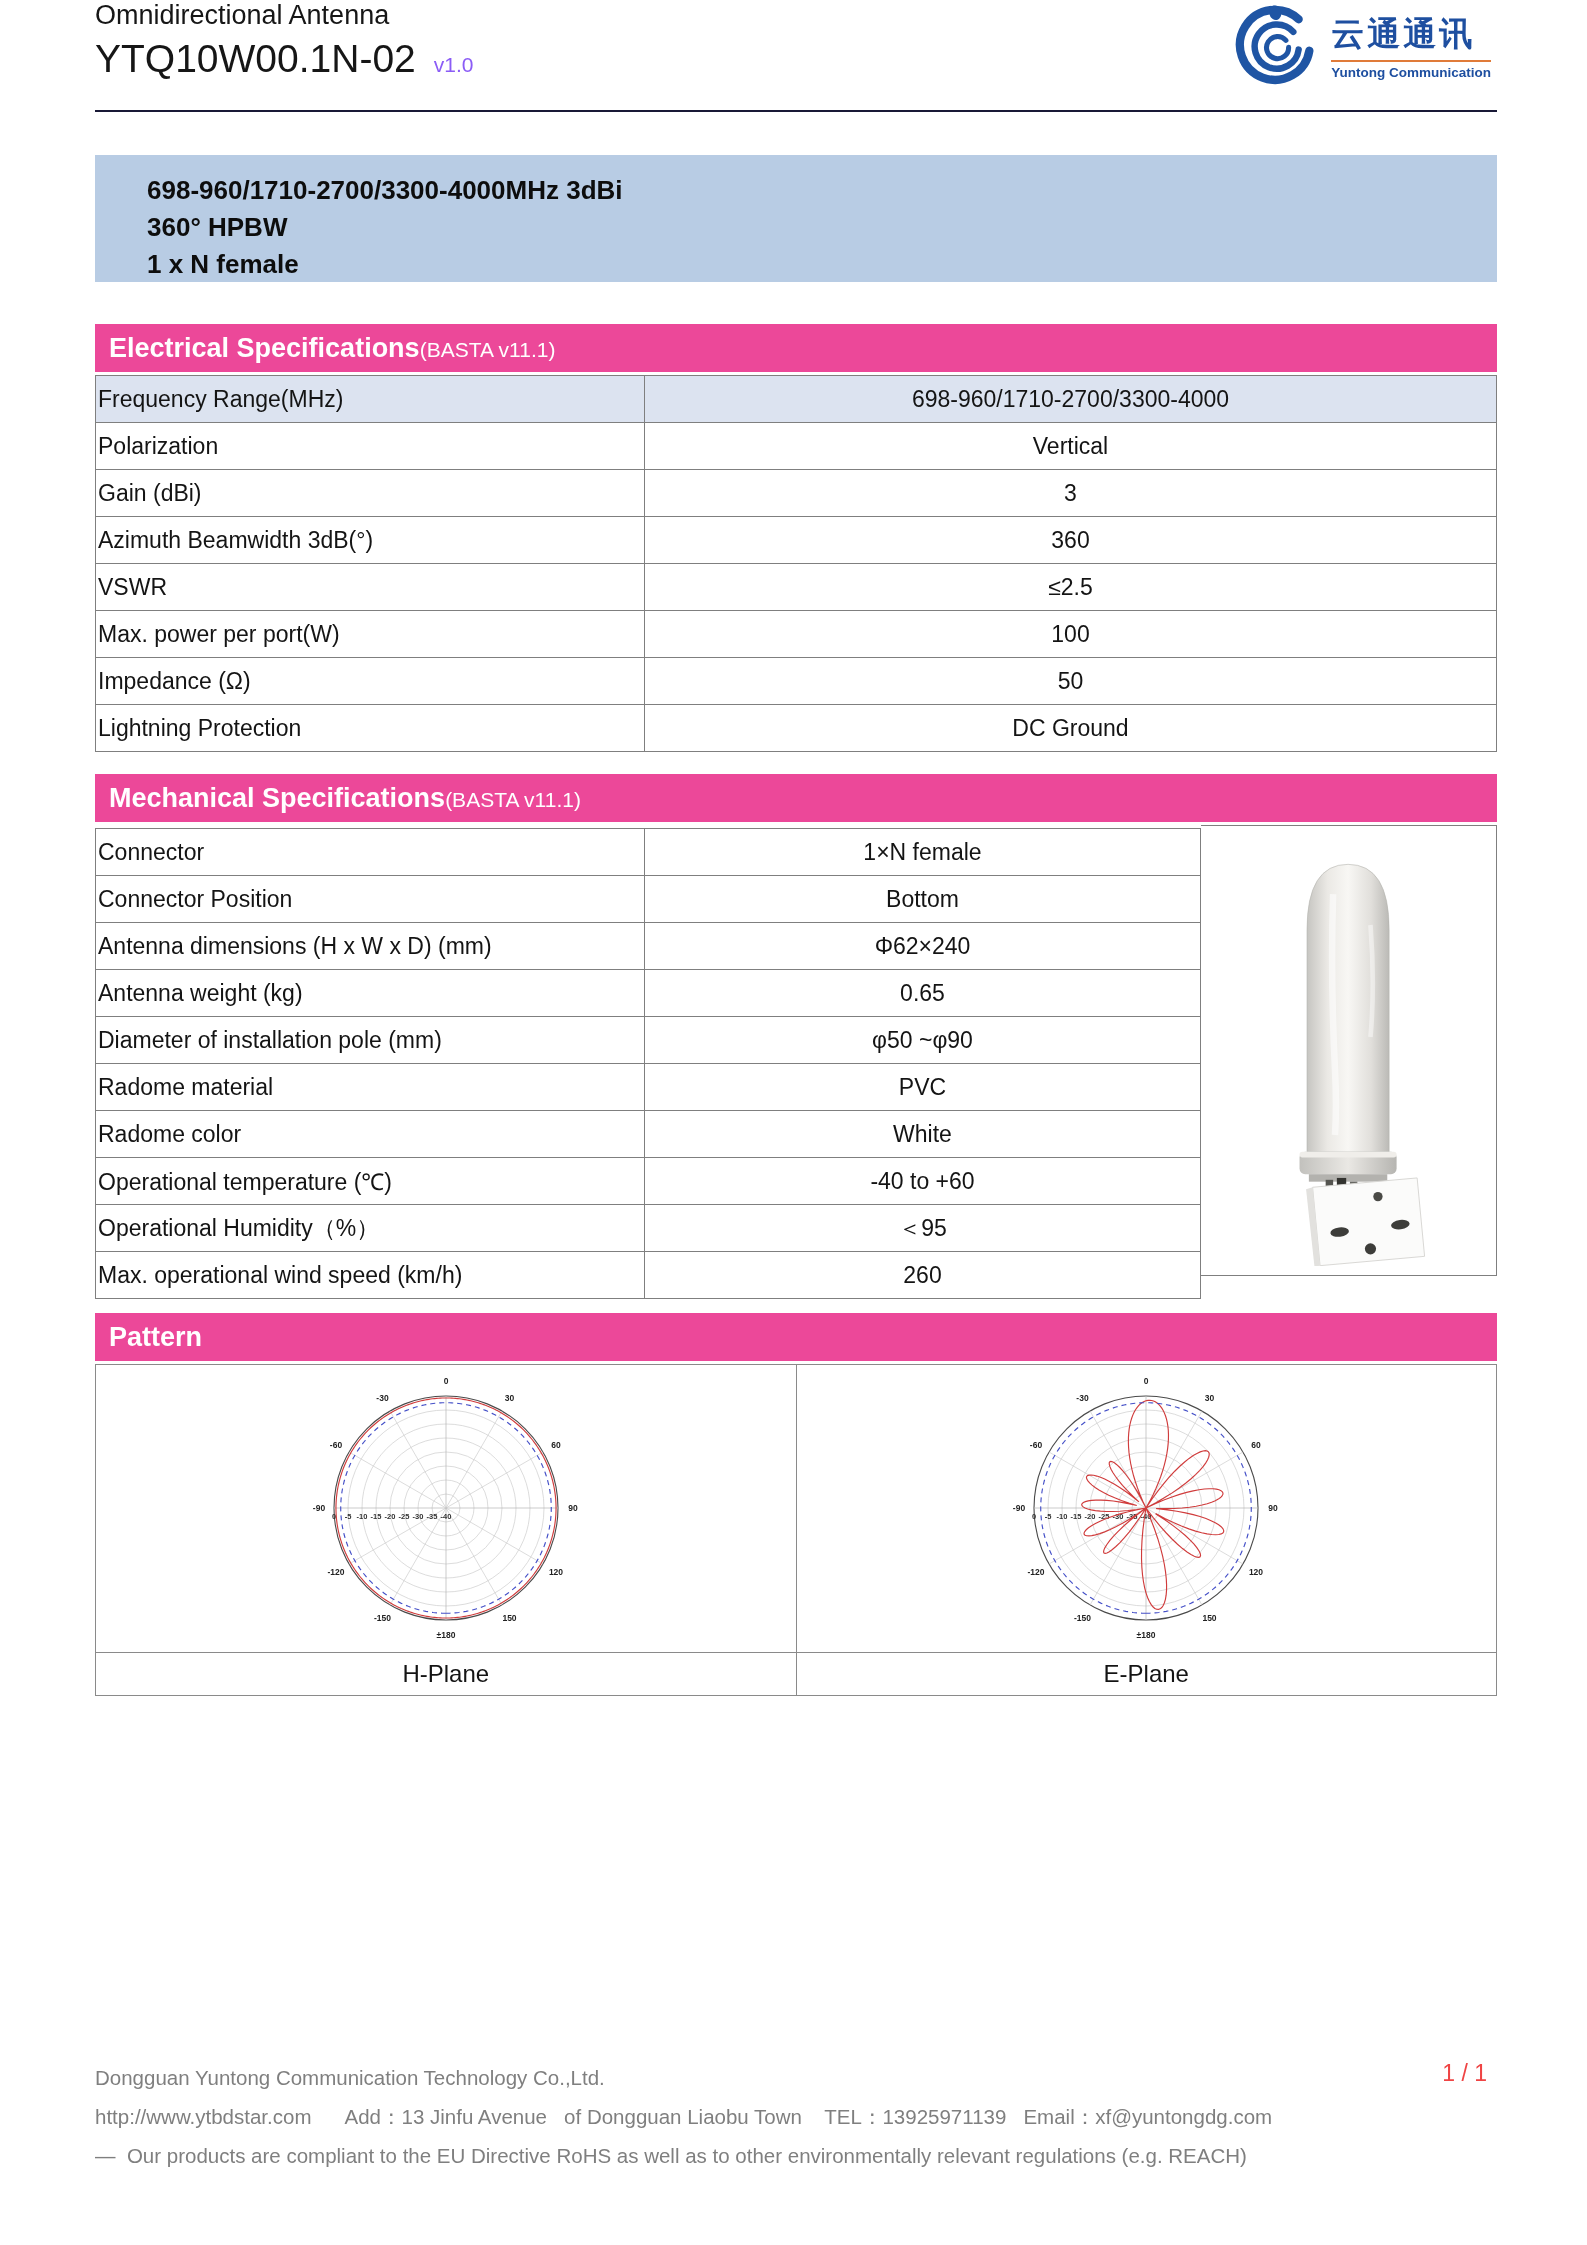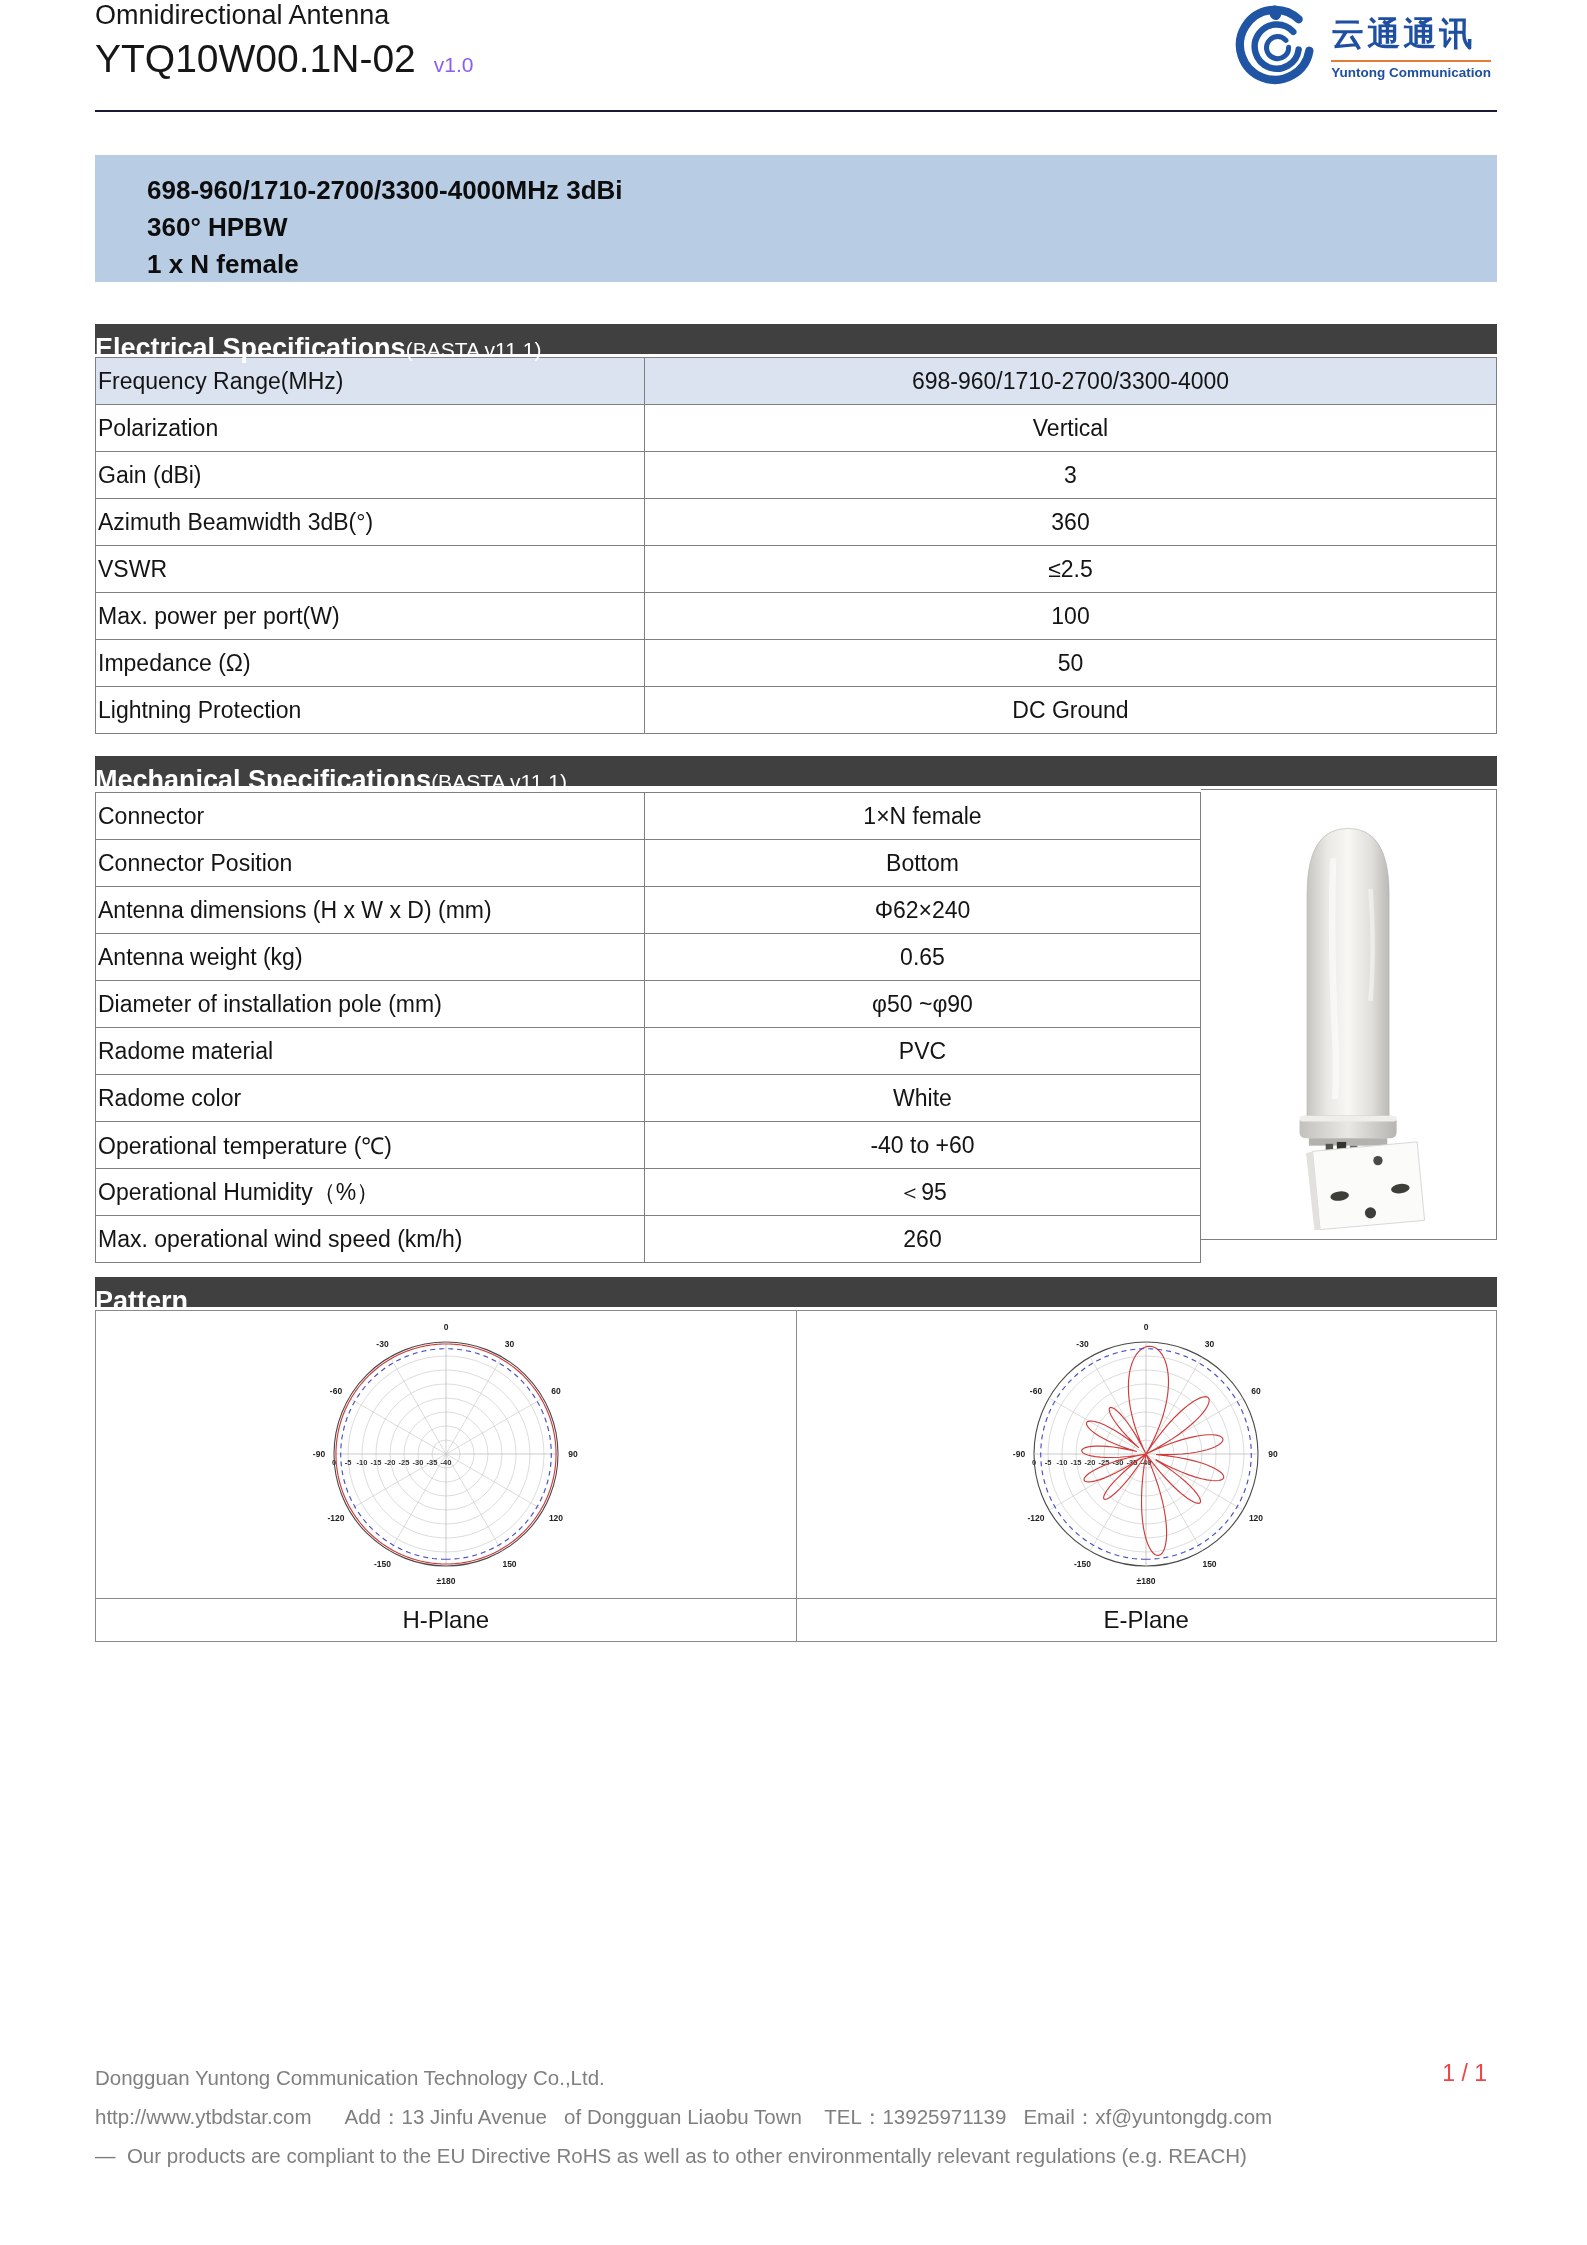--- a/index.html
+++ b/index.html
@@ -20,21 +20,21 @@
   .logo-rule{height:2px;background:#e07b39;margin:3px 0 3px 0;}
   .logo-en{font-size:13.5px;font-weight:bold;color:#1e4fa0;white-space:nowrap;}
   .header-rule{height:2px;background:#191936;margin-top:2px;}
 
   
   .banner{margin-top:43px;height:127px;box-sizing:border-box;background:#b8cce4;
           padding:17px 28px 0 52px;}
   .banner-line{font-size:26px;font-weight:bold;line-height:37px;color:#0d0d0d;}
 
   
-  .sec-bar{height:30px;background:#404040;display:flex;align-items:baseline;box-sizing:border-box;}
+  .sec-bar{height:48px;background:#ec4899;display:flex;align-items:baseline;padding-left:14px;box-sizing:border-box;}
   .sec-bar-inner{display:flex;align-items:baseline;margin-top:9px;}
   .sec-title{color:#ffffff;font-size:27px;font-weight:bold;}
   .sec-sub{color:#ffffff;font-size:21px;}
 
   
   .sec-electrical{margin-top:42px;}
   .sec-mechanical{margin-top:22px;}
   .sec-pattern{margin-top:14px;}
   table.spec{border-collapse:collapse;table-layout:fixed;margin-top:3px;}
   table.spec td{border:1px solid #7f7f7f;height:44px;font-size:23px;color:#141414;

